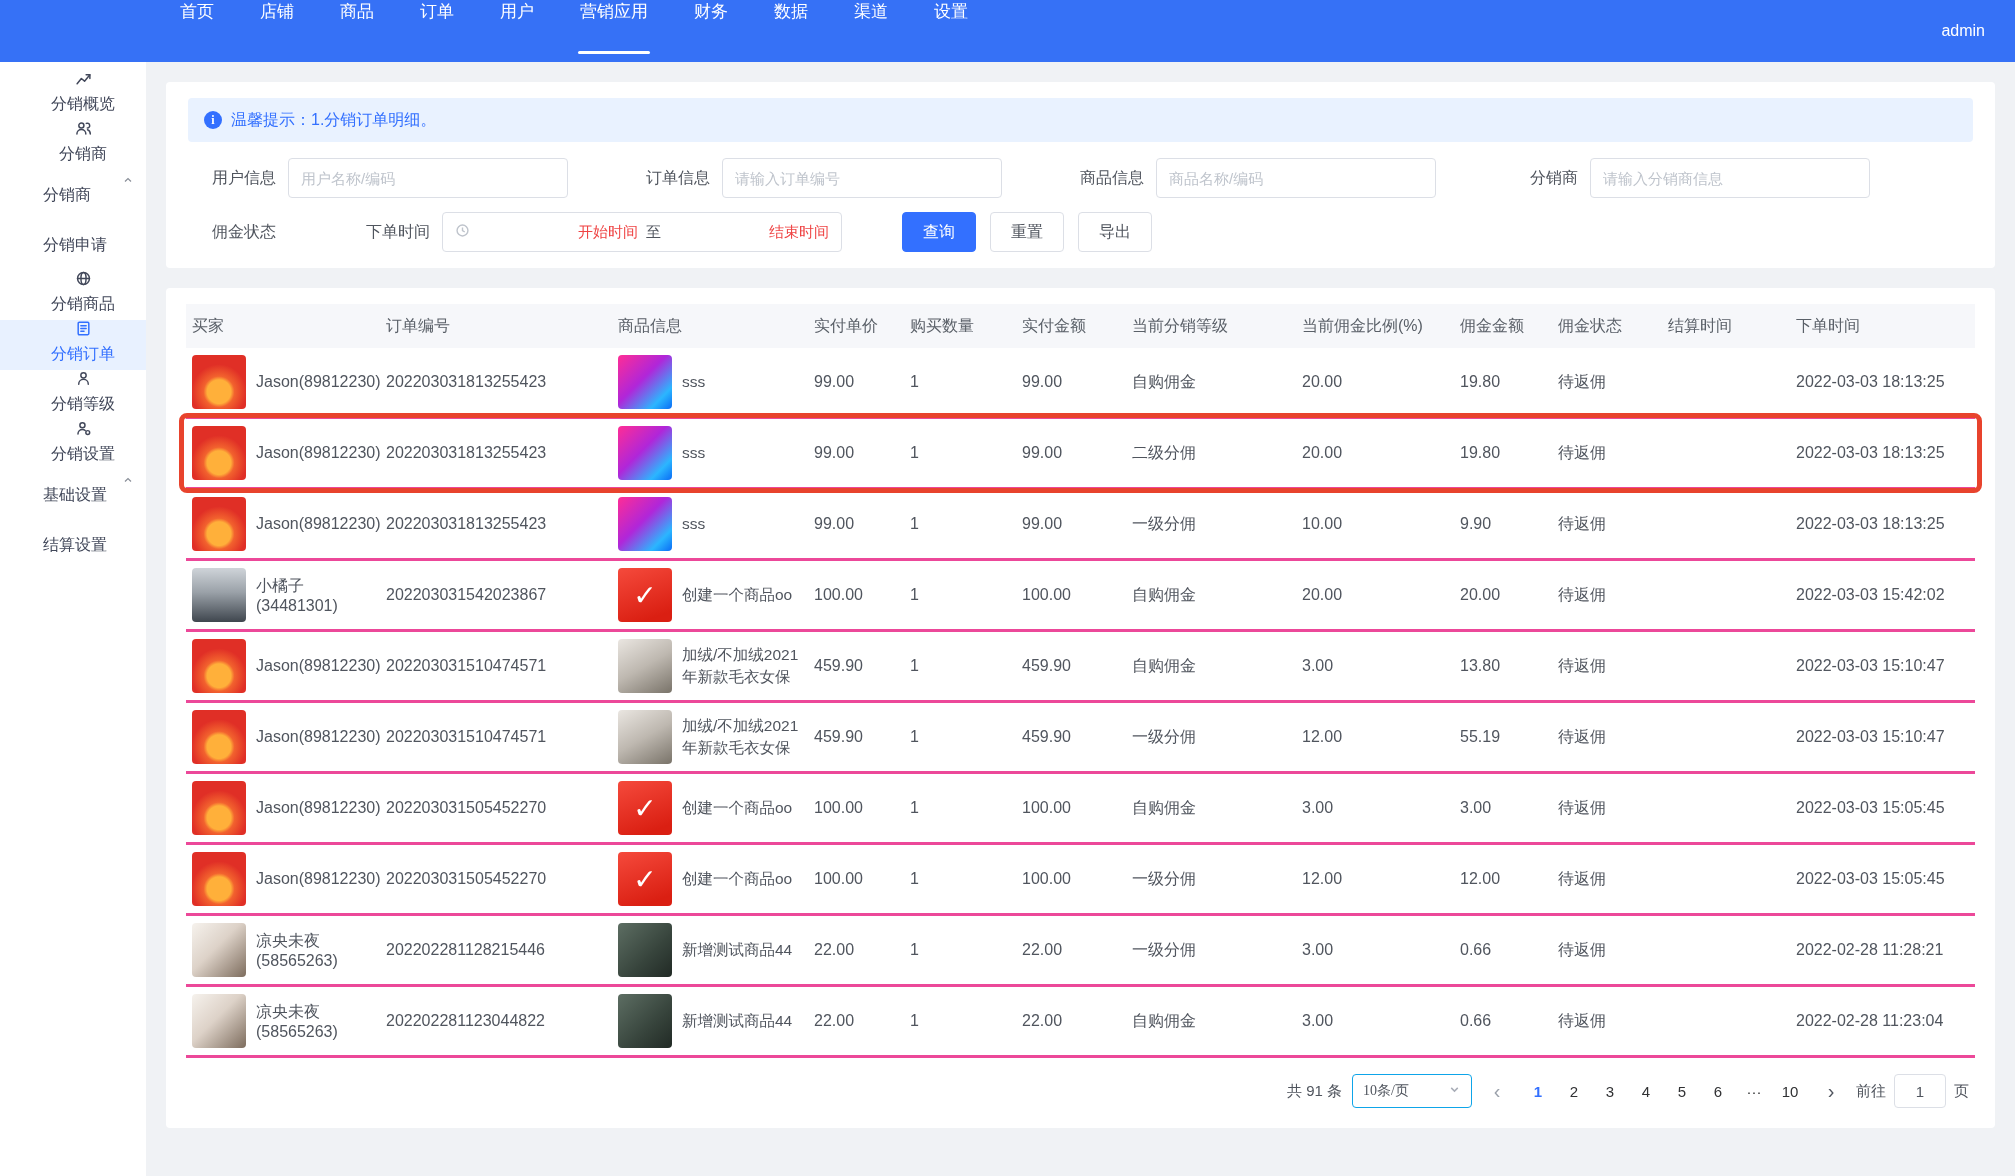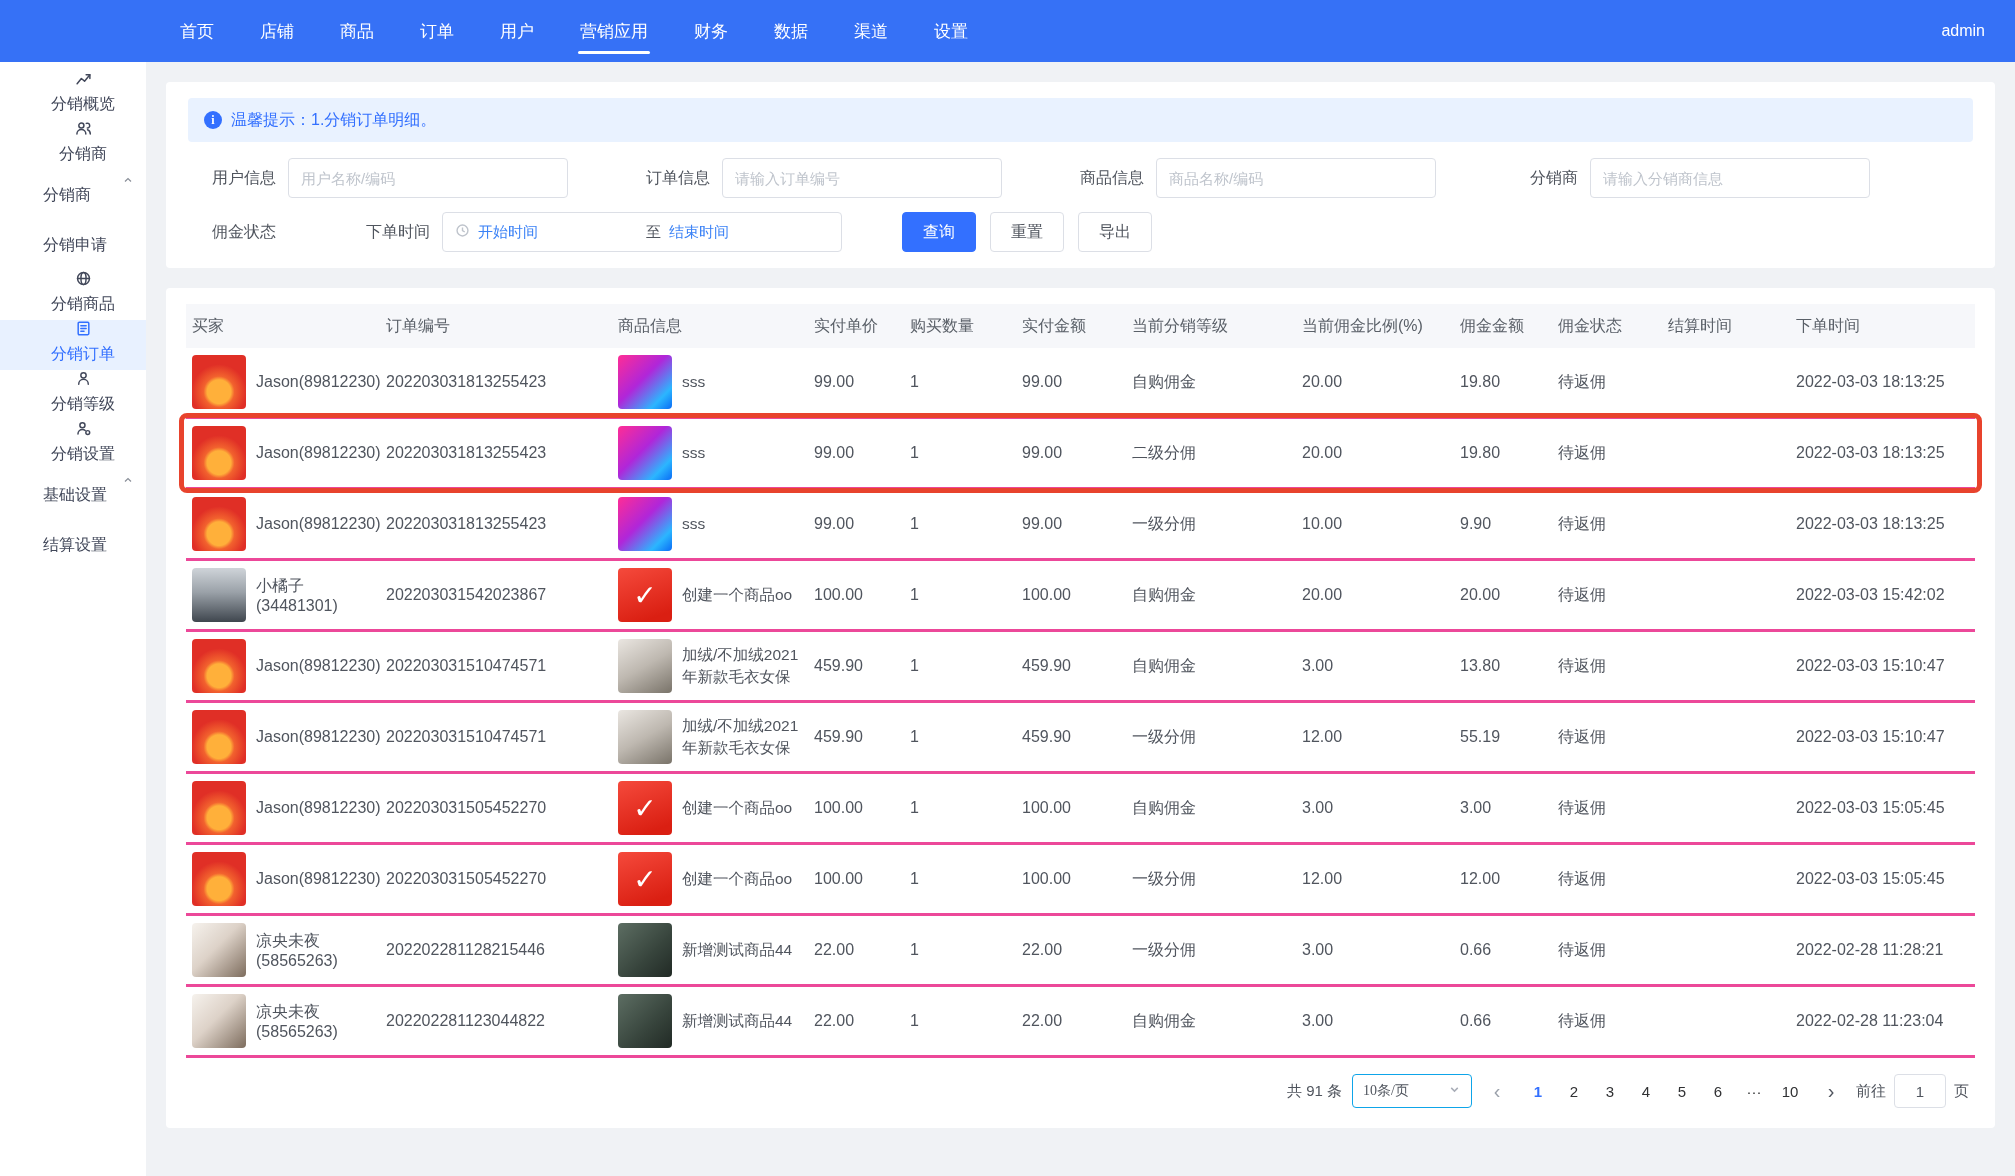--- a/index.html
+++ b/index.html
@@ -9,21 +9,21 @@
     background: #f0f2f5; color: #303133; font-size: 16px;
     display: flex; flex-direction: column;
   }
 
   
   .navbar {
     height: 62px; background: #3671f6; display: flex; align-items: center;
     padding: 0 30px 0 178px; gap: 42px; flex-shrink: 0;
   }
   .nav-item {
-    color: #fff; font-size: 17px; height: 62px; display: flex; align-items: center;
+    color: #fff; font-size: 17px; height: 62px; display: flex; 
     position: relative; cursor: pointer; padding: 0 2px; white-space: nowrap;
   }
   .nav-item.active::after {
     content: ""; position: absolute; left: 0; right: 0; bottom: 8px;
     height: 3px; background: #fff; border-radius: 2px;
   }
   .nav-user { margin-left: auto; color: #fff; font-size: 16px; cursor: pointer; }
 
   
   .shell { flex: 1; display: flex; min-height: 0; }
@@ -67,21 +67,21 @@
   .flabel { width: 88px; text-align: right; margin-right: 12px; color: #50555e; font-size: 16px; flex-shrink: 0; }
   .finput, .fselect, .frange {
     height: 40px; border: 1px solid #dcdfe6; border-radius: 4px; background: #fff;
     font-size: 15px; color: #50555e;
   }
   .finput { width: 280px; padding: 0 12px; outline: none; font-family: inherit; }
   .finput::placeholder { color: #bfc4cc; }
   .fselect { width: 280px; display: flex; align-items: center; justify-content: space-between; padding: 0 12px; cursor: pointer; }
   .fselect .chev svg, .pg-size .chev svg { width: 13px; height: 13px; stroke: #a9aeb8; fill: none; stroke-width: 1.8; }
   .frange { width: 400px; display: flex; align-items: center; padding: 0 12px; gap: 8px; cursor: pointer; }
-  .frange .ph { color: #3b82f6; flex: 1; text-align: left; }
+  .frange .ph { color: #ef4444; flex: 1; text-align: right; }
   .frange .sep { color: #50555e; }
   .clock-icon svg { width: 15px; height: 15px; stroke: #bfc4cc; fill: none; stroke-width: 1.5; }
 
   .btn {
     height: 40px; padding: 0 20px; border-radius: 4px; border: 1px solid #dcdfe6;
     background: #fff; color: #50555e; font-size: 16px; cursor: pointer;
     font-family: inherit; margin-left: 14px;
   }
   .btn.primary { background: #3370ff; border-color: #3370ff; color: #fff; margin-left: 6px; }
 

